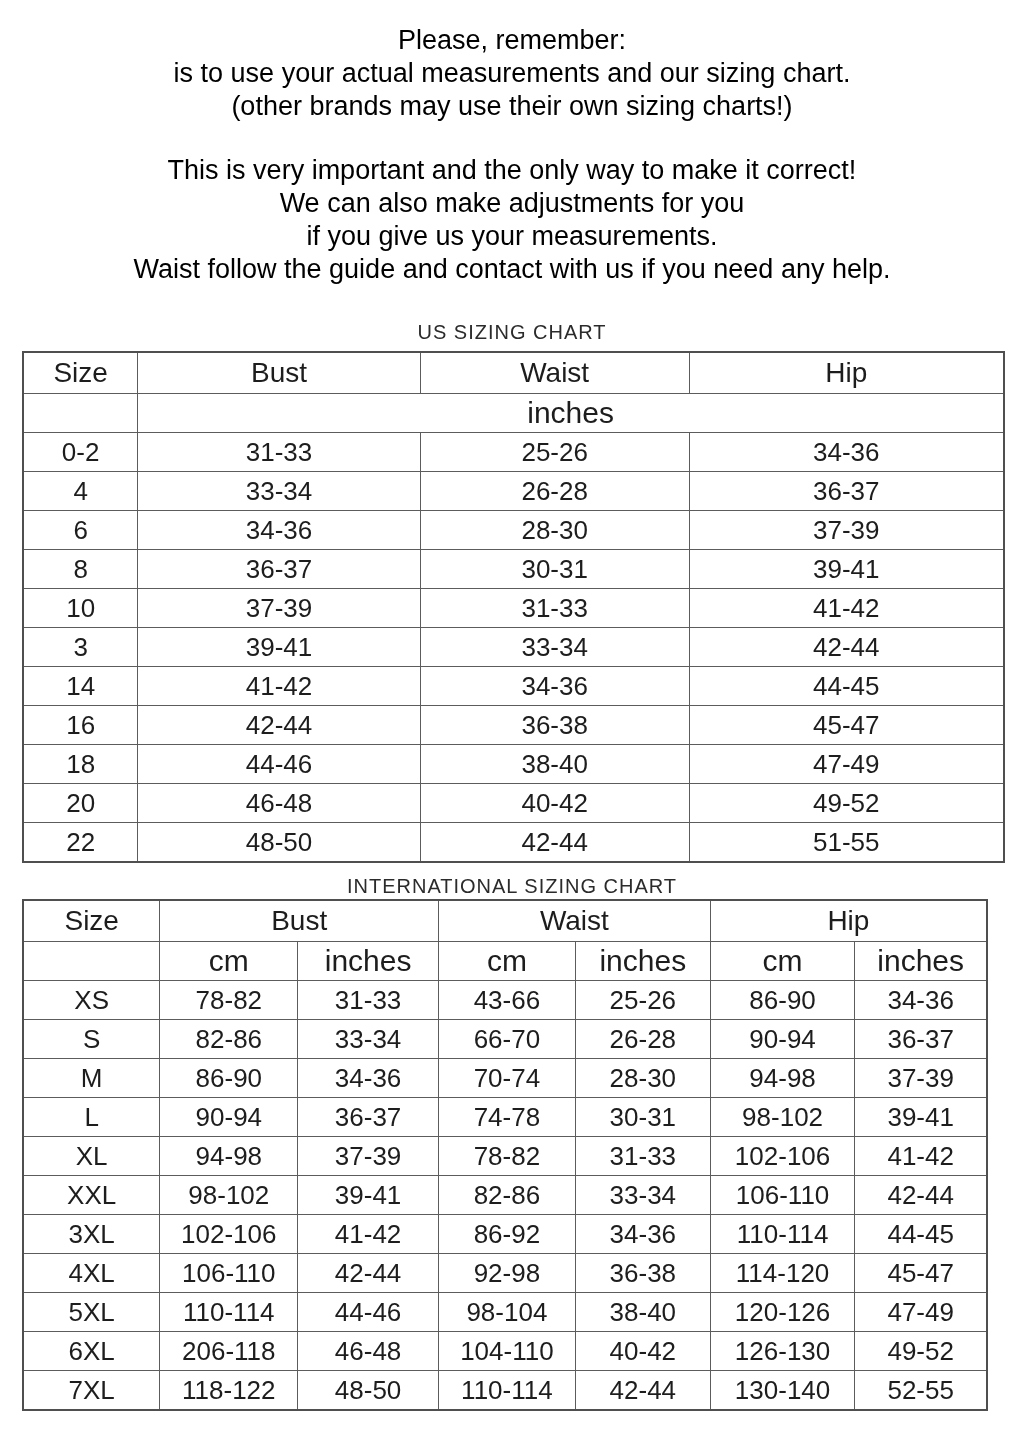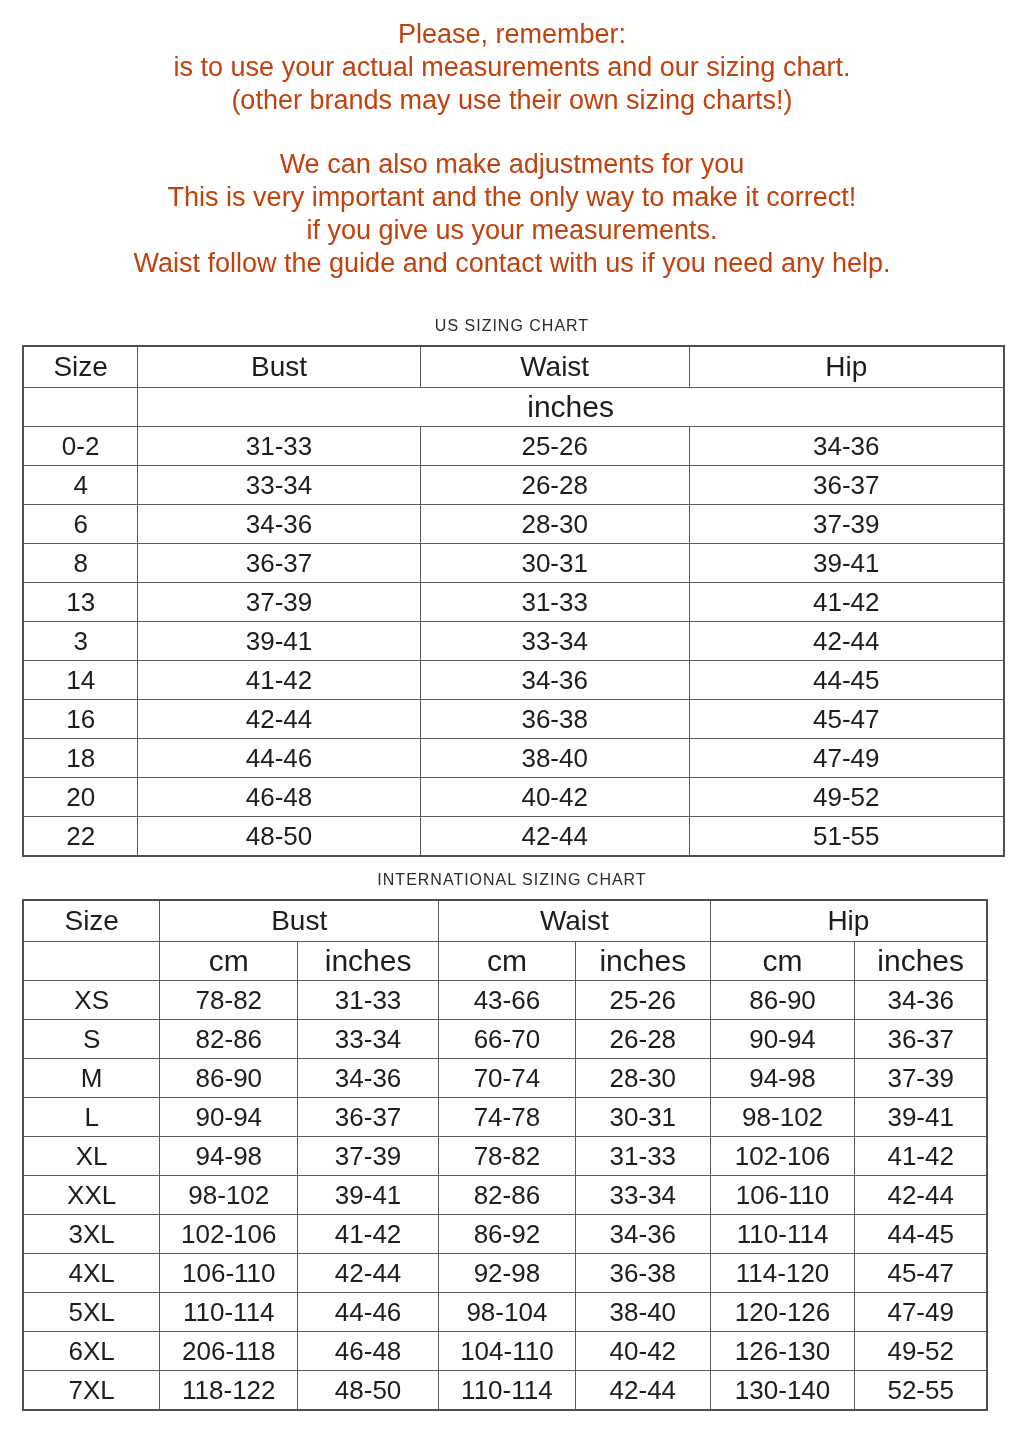--- a/index.html
+++ b/index.html
@@ -10,46 +10,45 @@
   .page {
     position: relative;
     width: 1024px;
     height: 1432px;
     background: #ffffff;
     font-family: "Liberation Sans", "DejaVu Sans", sans-serif;
     font-weight: 300;
     overflow: hidden;
   }
   .intro {
-    padding-top: 18px;
+    padding-top: 24px;
     text-align: center;
-    color: #c2410c;
+    color: #000000;
     font-size: 27px;
     line-height: 33px;
   }
   .intro-para2 {
     margin-top: 31px;
   }
   .intro-line {
     white-space: nowrap;
   }
   .chart-title {
     text-align: center;
     color: #2b2b2b;
-    font-size: 16px;
+    font-size: 20px;
     line-height: 26px;
     letter-spacing: 1px;
   }
   .us-title {
     margin-top: 33px;
     margin-bottom: 6px;
   }
   .intl-title {
     margin-top: 10px;
-    margin-bottom: 6px;
   }
   table.sizing-table {
     border-collapse: collapse;
     table-layout: fixed;
     margin-left: 22px;
     border: 2px solid #4f4f4f;
     color: #1d1d1d;
   }
   table.us-table { width: 983px; }
   table.intl-table { width: 966px; }
@@ -82,22 +81,22 @@
 
 <div class="page">
 
   <div class="intro">
     <div class="intro-para1">
       <div class="intro-line">Please, remember:</div>
       <div class="intro-line">is to use your actual measurements and our sizing chart.</div>
       <div class="intro-line">(other brands may use their own sizing charts!)</div>
     </div>
     <div class="intro-para2">
+      <div class="intro-line">This is very important and the only way to make it correct!</div>
       <div class="intro-line">We can also make adjustments for you</div>
-      <div class="intro-line">This is very important and the only way to make it correct!</div>
       <div class="intro-line">if you give us your measurements.</div>
       <div class="intro-line">Waist follow the guide and contact with us if you need any help.</div>
     </div>
   </div>
 
   <div class="chart-title us-title">US SIZING CHART</div>
 
   <table class="sizing-table us-table">
     <colgroup>
       <col style="width:11.7%">
@@ -136,21 +135,21 @@
           <td>28-30</td>
           <td>37-39</td>
         </tr>
         <tr>
           <td>8</td>
           <td>36-37</td>
           <td>30-31</td>
           <td>39-41</td>
         </tr>
         <tr>
-          <td>13</td>
+          <td>10</td>
           <td>37-39</td>
           <td>31-33</td>
           <td>41-42</td>
         </tr>
         <tr>
           <td>3</td>
           <td>39-41</td>
           <td>33-34</td>
           <td>42-44</td>
         </tr>

